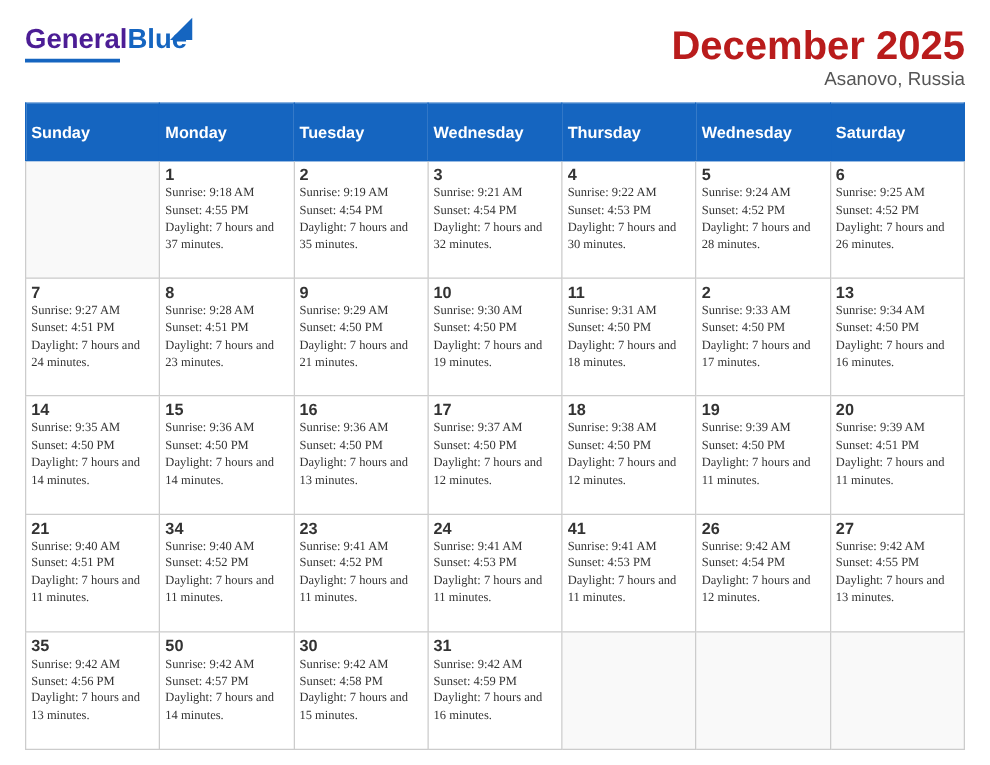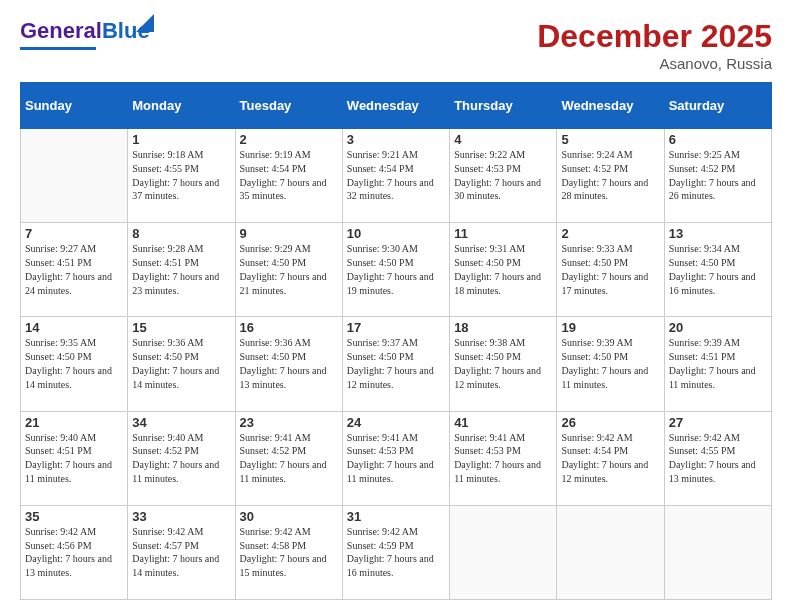--- a/index.html
+++ b/index.html
@@ -237,21 +237,21 @@
             <span class="day-num">27</span>
             <div class="day-info">Sunrise: 9:42 AM<br>Sunset: 4:55 PM<br>Daylight: 7 hours and 13 minutes.</div>
           </td>
         </tr>
         <tr>
           <td>
             <span class="day-num">35</span>
             <div class="day-info">Sunrise: 9:42 AM<br>Sunset: 4:56 PM<br>Daylight: 7 hours and 13 minutes.</div>
           </td>
           <td>
-            <span class="day-num">33</span>
+            <span class="day-num">50</span>
             <div class="day-info">Sunrise: 9:42 AM<br>Sunset: 4:57 PM<br>Daylight: 7 hours and 14 minutes.</div>
           </td>
           <td>
             <span class="day-num">30</span>
             <div class="day-info">Sunrise: 9:42 AM<br>Sunset: 4:58 PM<br>Daylight: 7 hours and 15 minutes.</div>
           </td>
           <td>
             <span class="day-num">31</span>
             <div class="day-info">Sunrise: 9:42 AM<br>Sunset: 4:59 PM<br>Daylight: 7 hours and 16 minutes.</div>
           </td>

